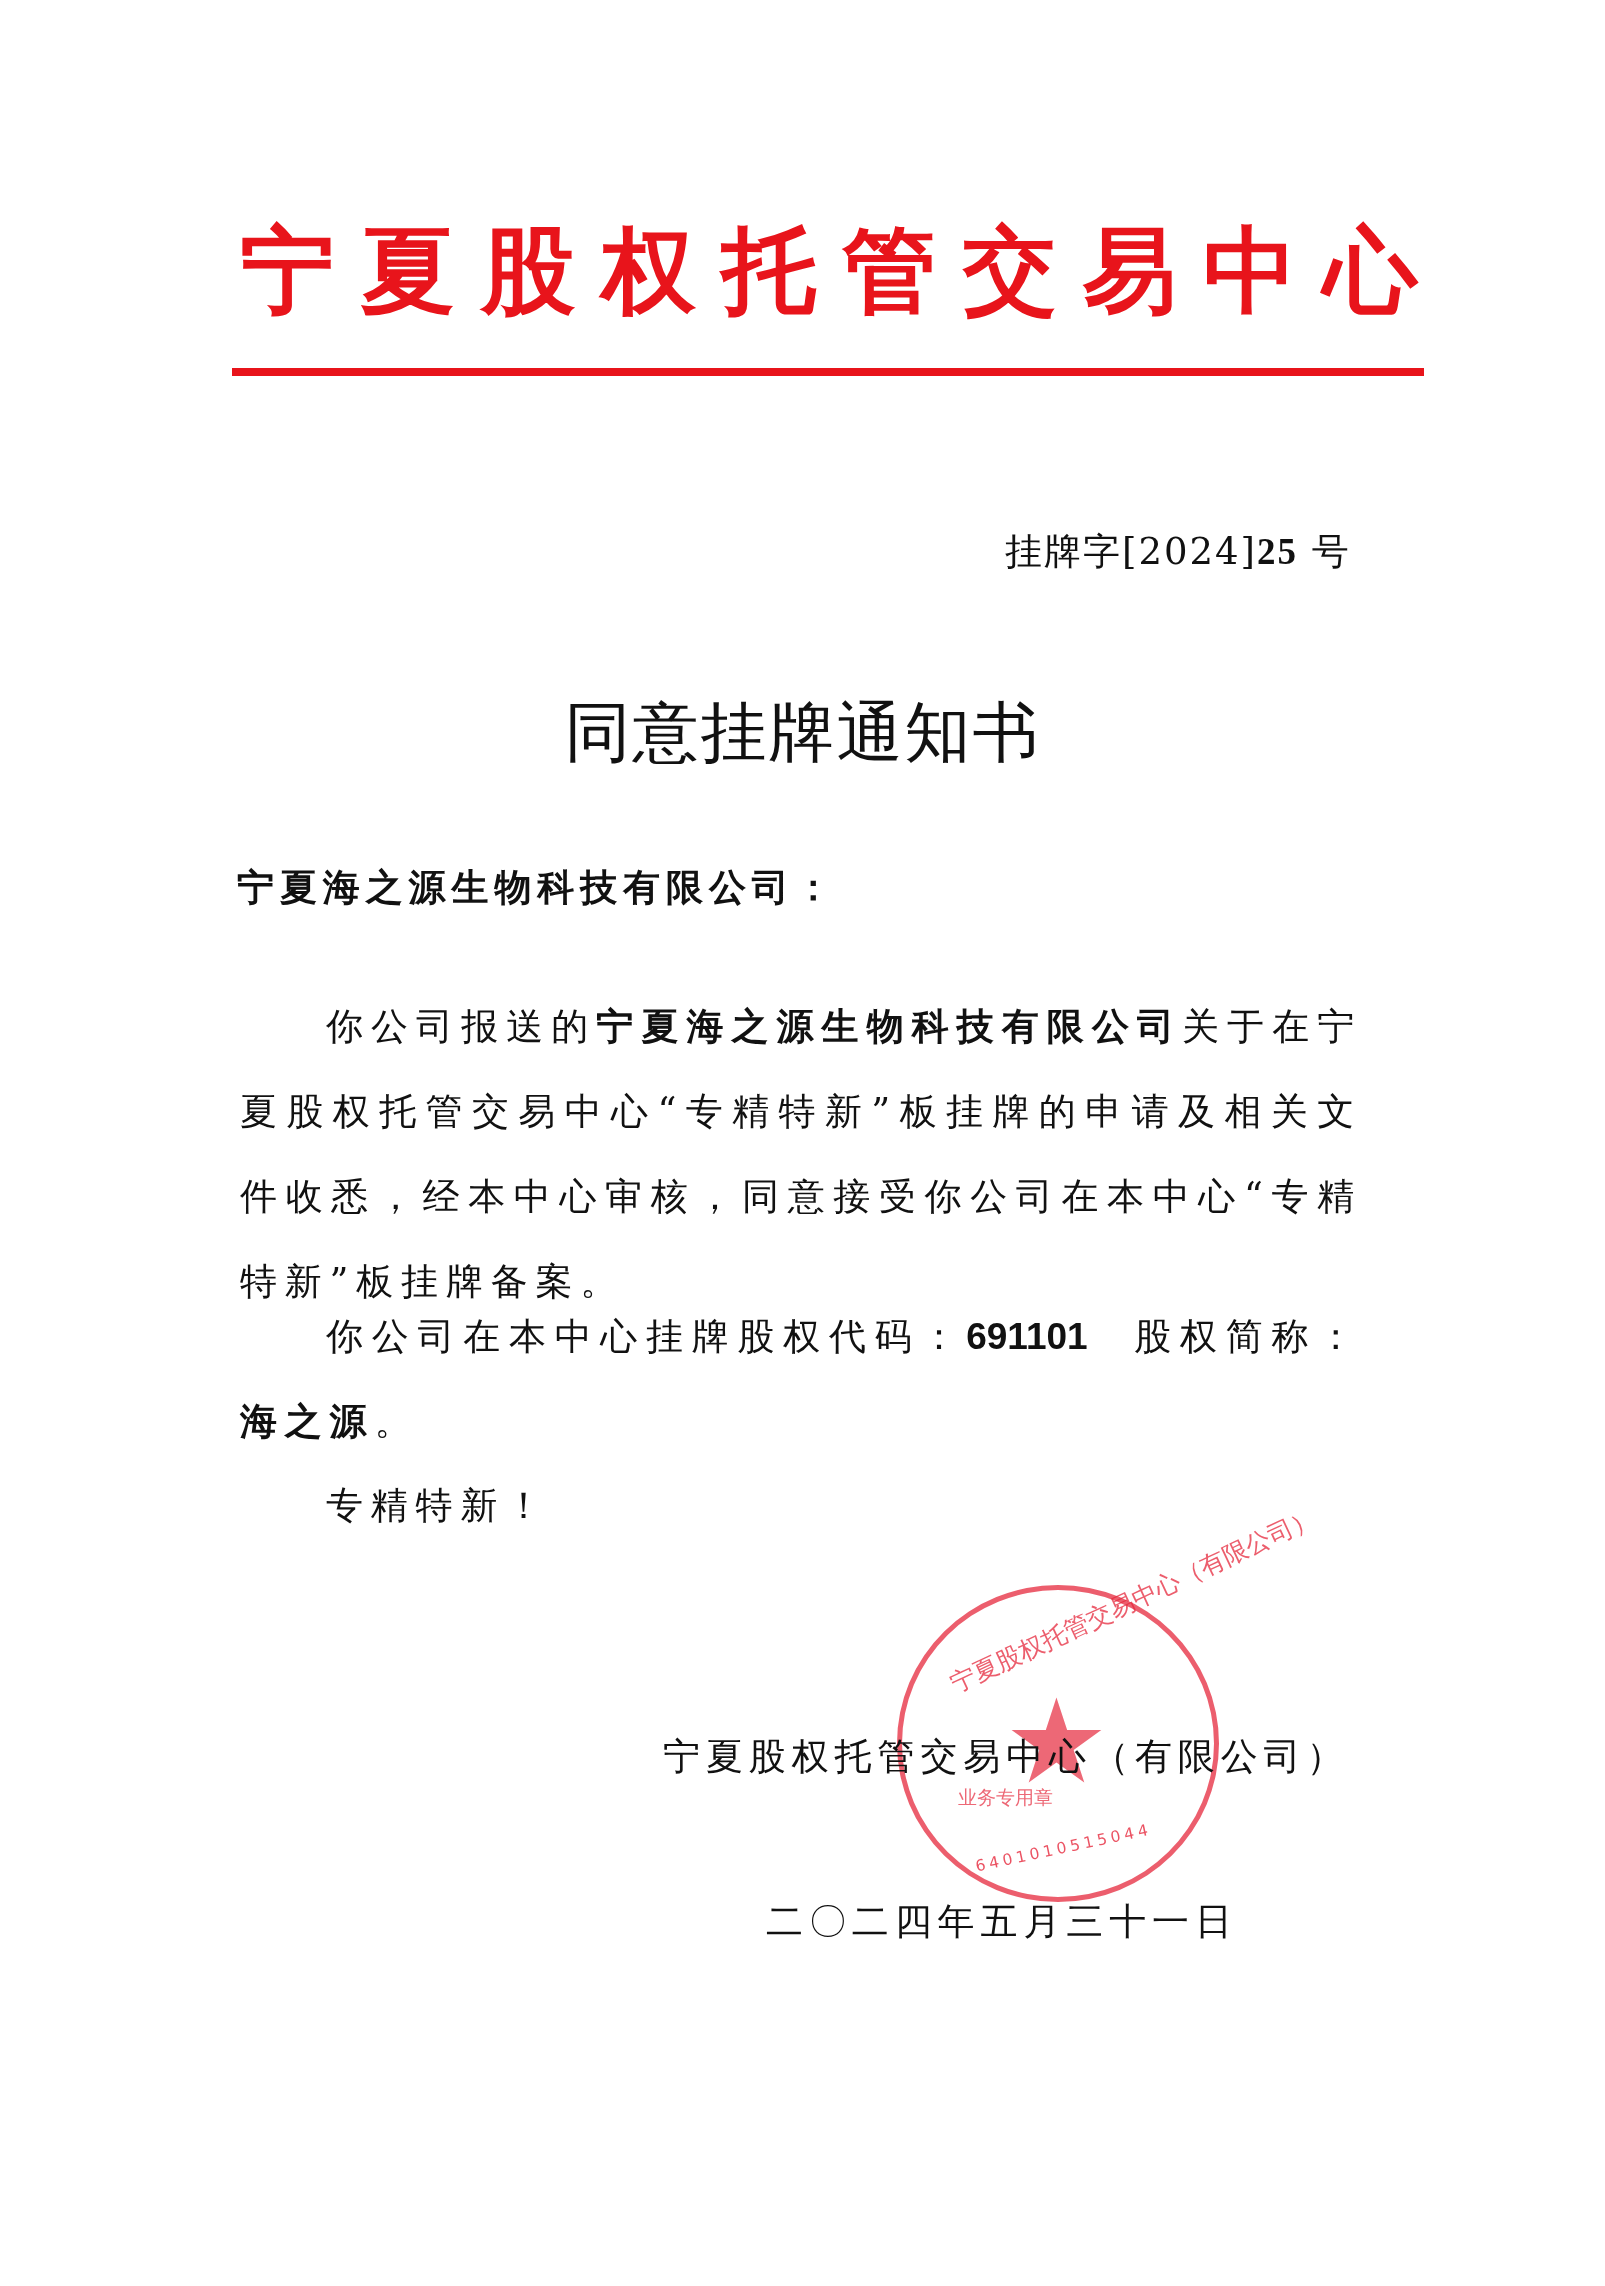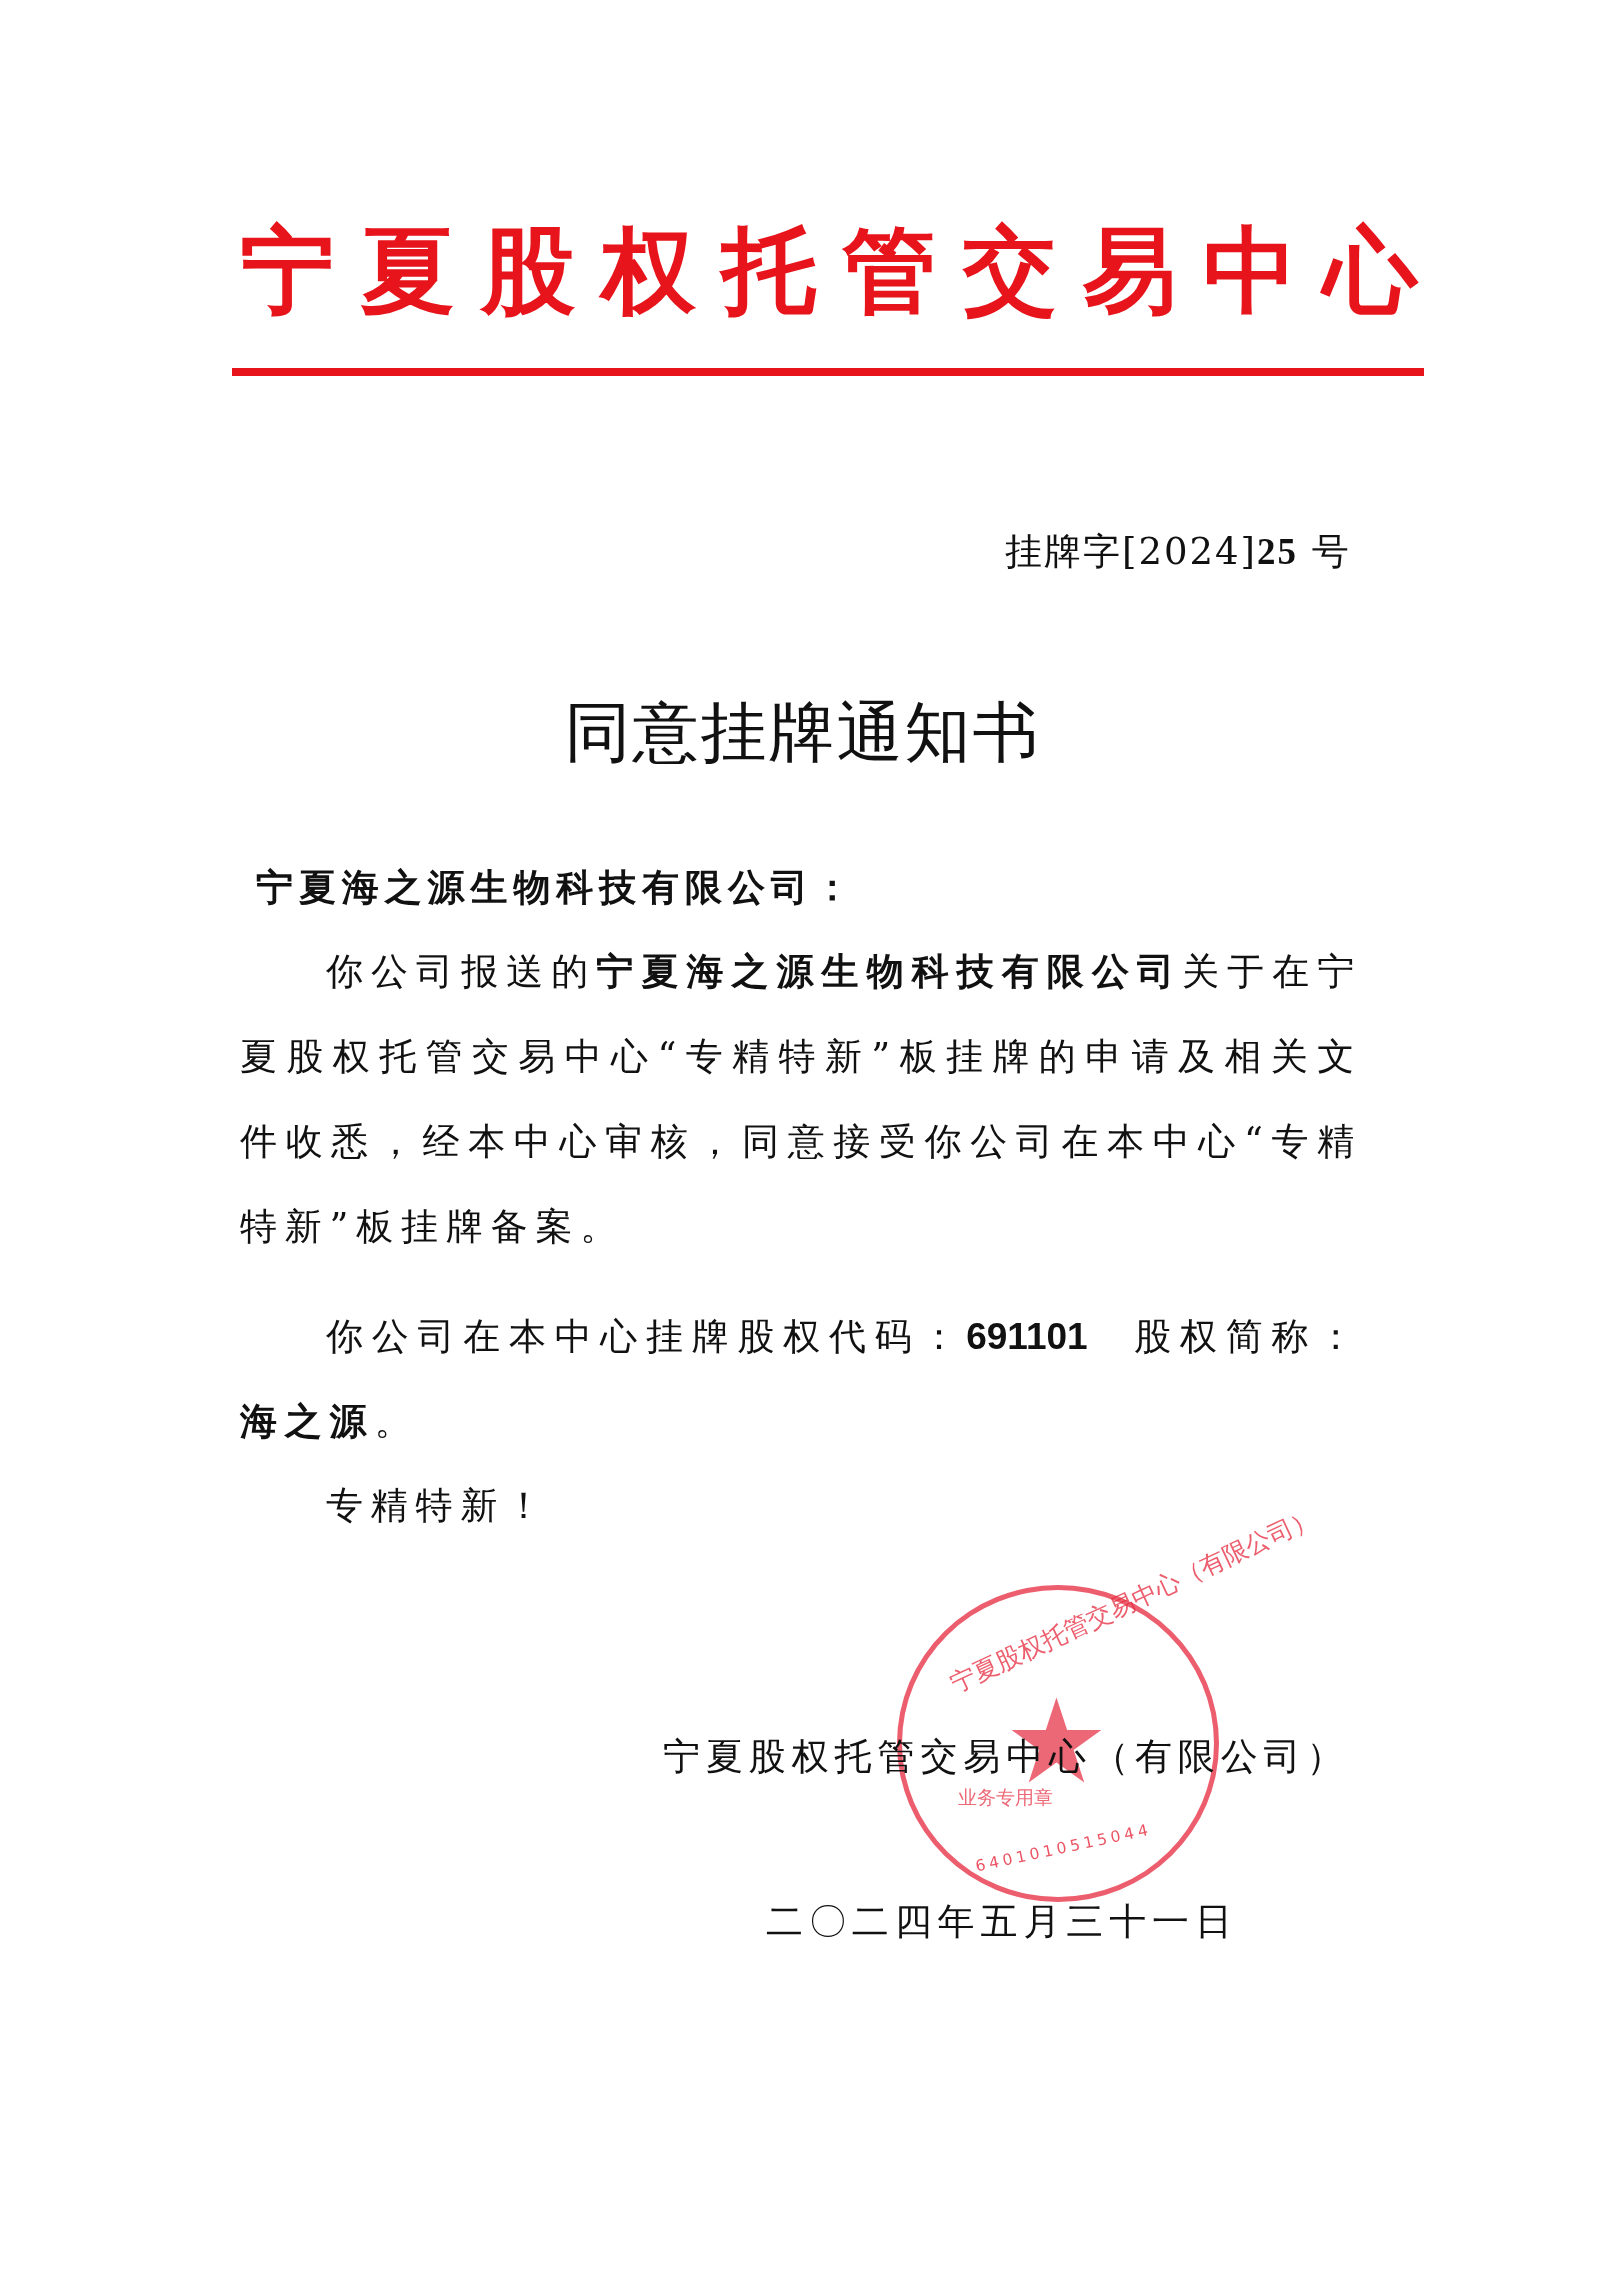--- a/index.html
+++ b/index.html
@@ -6,24 +6,24 @@
   body { width:1605px; height:2287px; position:relative; overflow:hidden;
          font-family:"DejaVu Serif","Liberation Serif",serif; color:#111; }
   .abs { position:absolute; }
   .masthead { left:234px; top:217px; width:1190px; height:107px; display:flex; justify-content:space-between;
               color:#e8141b; font-size:94px; font-weight:bold; line-height:107px; font-family:"DejaVu Sans","Liberation Sans",sans-serif; }
   .masthead span { display:inline-block; width:107px; text-align:center; }
   .redline { left:232px; top:368px; width:1192px; height:7.8px; background:#e8141b; }
   .docno { left:1005px; top:527px; font-size:37px; letter-spacing:2px; white-space:nowrap; }
   .docno b { font-family:"Liberation Serif",serif; font-weight:bold;text-align:center; }
   .title { left:0; width:1605px; top:688px; text-align:center; font-size:66px; font-family:"DejaVu Sans","Liberation Sans",sans-serif; letter-spacing:2px; }
-  .addressee { left:256px; top:863px; font-size:37px; font-weight:bold; letter-spacing:5.9px; white-space:nowrap; }
+  .addressee { left:237px; top:863px; font-size:37px; font-weight:bold; letter-spacing:5.9px; white-space:nowrap; }
   .para { left:240px; width:1122px; font-size:37px; letter-spacing:7.8px; line-height:85px; text-align:justify; }
   .para b { font-weight:bold; }
-  .p1 { top:929px; text-indent:86px; }
+  .p1 { top:984px; text-indent:86px; }
   .p2 { top:1294px; text-indent:86px; }
   .p3 { top:1463px; left:326px; }
   .sig { left:663px; top:1732px; font-size:37px; letter-spacing:5.9px; white-space:nowrap; }
   .date { left:766px; top:1897px; font-size:37px; letter-spacing:5.9px; white-space:nowrap; }
   .seal { left:897px; top:1585px; width:322px; height:317px; border:5.9px solid rgba(230,40,60,0.75);
           border-radius:50%; box-sizing:border-box; }
   .seal .star { position:absolute; left:102px; top:93px; font-size:117px; color:rgba(230,40,60,0.7); line-height:1; }
   .seal .num { position:absolute; left:59px; top:249px; width:205px; text-align:center; font-size:15.6px; color:rgba(230,40,60,0.8);
                font-family:"DejaVu Sans",sans-serif; letter-spacing:3.9px; transform:rotate(-12deg); }
   .seal .ring { position:absolute; left:39px; top:29px; width:234px; font-size:25px; color:rgba(230,40,60,0.75);

